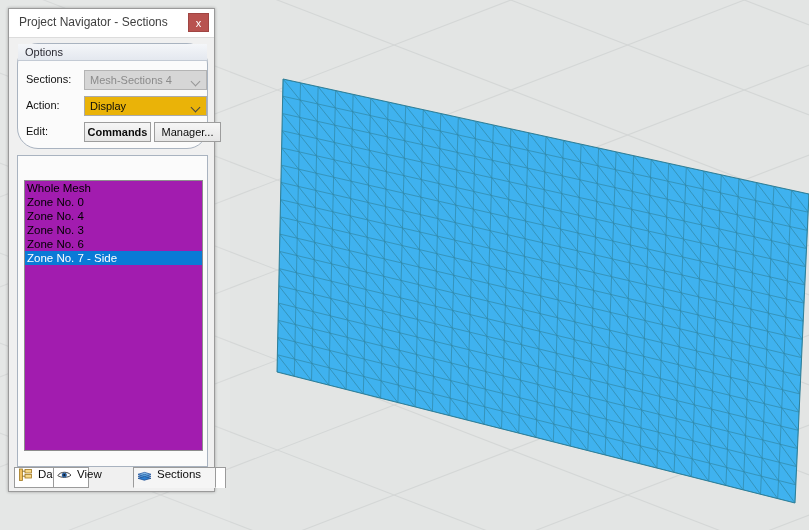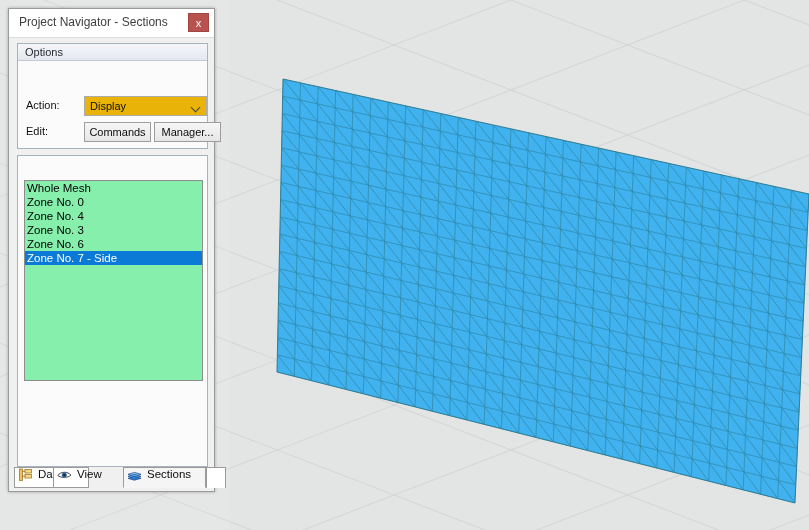--- a/index.html
+++ b/index.html
@@ -87,20 +87,21 @@
     color: #2a2a33;
     padding: 2px 0 0 7px;
     box-sizing: border-box;
   }
 
   #group-options {
     left: 8px;
     top: 34px;
     width: 191px;
     height: 106px;
+    border-radius: 21px;
   }
   #group-sections {
     left: 8px;
     top: 146px;
     width: 191px;
     height: 312px;
   }
 
   .field-row {
     position: absolute;
@@ -165,31 +166,31 @@
     height: 20px;
     background: linear-gradient(to bottom, #f6f6f6 0%, #e6e6e6 100%);
     border: 1px solid #9d9d9d;
     box-sizing: border-box;
     font-size: 11px;
     color: #0c0c0c;
     text-align: center;
     line-height: 18px;
     cursor: pointer;
   }
-  #btn-commands { left: 66px; width: 67px; }
+  #btn-commands { left: 66px; width: 67px; font-weight: bold; }
   #btn-manager  { left: 136px; width: 67px; }
 
   
   #listbox {
     position: absolute;
     left: 6px;
     top: 24px;
     width: 179px;
-    height: 201px;
-    background: #86efac;
+    height: 271px;
+    background: #a21caf;
     border: 1px solid #8d8d8d;
     box-sizing: border-box;
     overflow: hidden;
   }
   .list-item {
     height: 14px;
     line-height: 14px;
     font-size: 11.5px;
     padding-left: 2px;
     color: #000;
@@ -221,20 +222,21 @@
     cursor: pointer;
     padding: 0 9px 0 3px;
     display: flex;
     align-items: flex-start;
     gap: 5px;
   }
   .tab.active {
     background: #f5f5f5;
     border-bottom-color: #f5f5f5;
     z-index: 3;
+    margin-left: 10px;
   }
   #tab-data     { left: 0;   width: 56px; }
   #tab-view     { left: 39px; width: 36px; }
   #tab-sections { left: 109px; width: 83px; }
   #tab-spacer {
     position: absolute;
     left: 192px;
     bottom: 0;
     width: 20px;
     height: 21px;
@@ -856,20 +858,27 @@
   <div id="dialog">
 
     <div class="titlebar">
       <div class="title-text">Project Navigator - Sections</div>
       <div class="close-btn">x</div>
     </div>
 
     <div class="group" id="group-options">
       <div class="group-header">Options</div>
 
+      <div class="field-row" style="top:26px">
+        <div class="field-label">Sections:</div>
+        <div class="combo disabled">
+          <span class="val">Mesh-Sections 4</span>
+          <span class="chev"></span>
+        </div>
+      </div>
 
       <div class="field-row" style="top:52px">
         <div class="field-label">Action:</div>
         <div class="combo">
           <span class="val">Display</span>
           <span class="chev"></span>
         </div>
       </div>
 
       <div class="field-row" style="top:78px">

